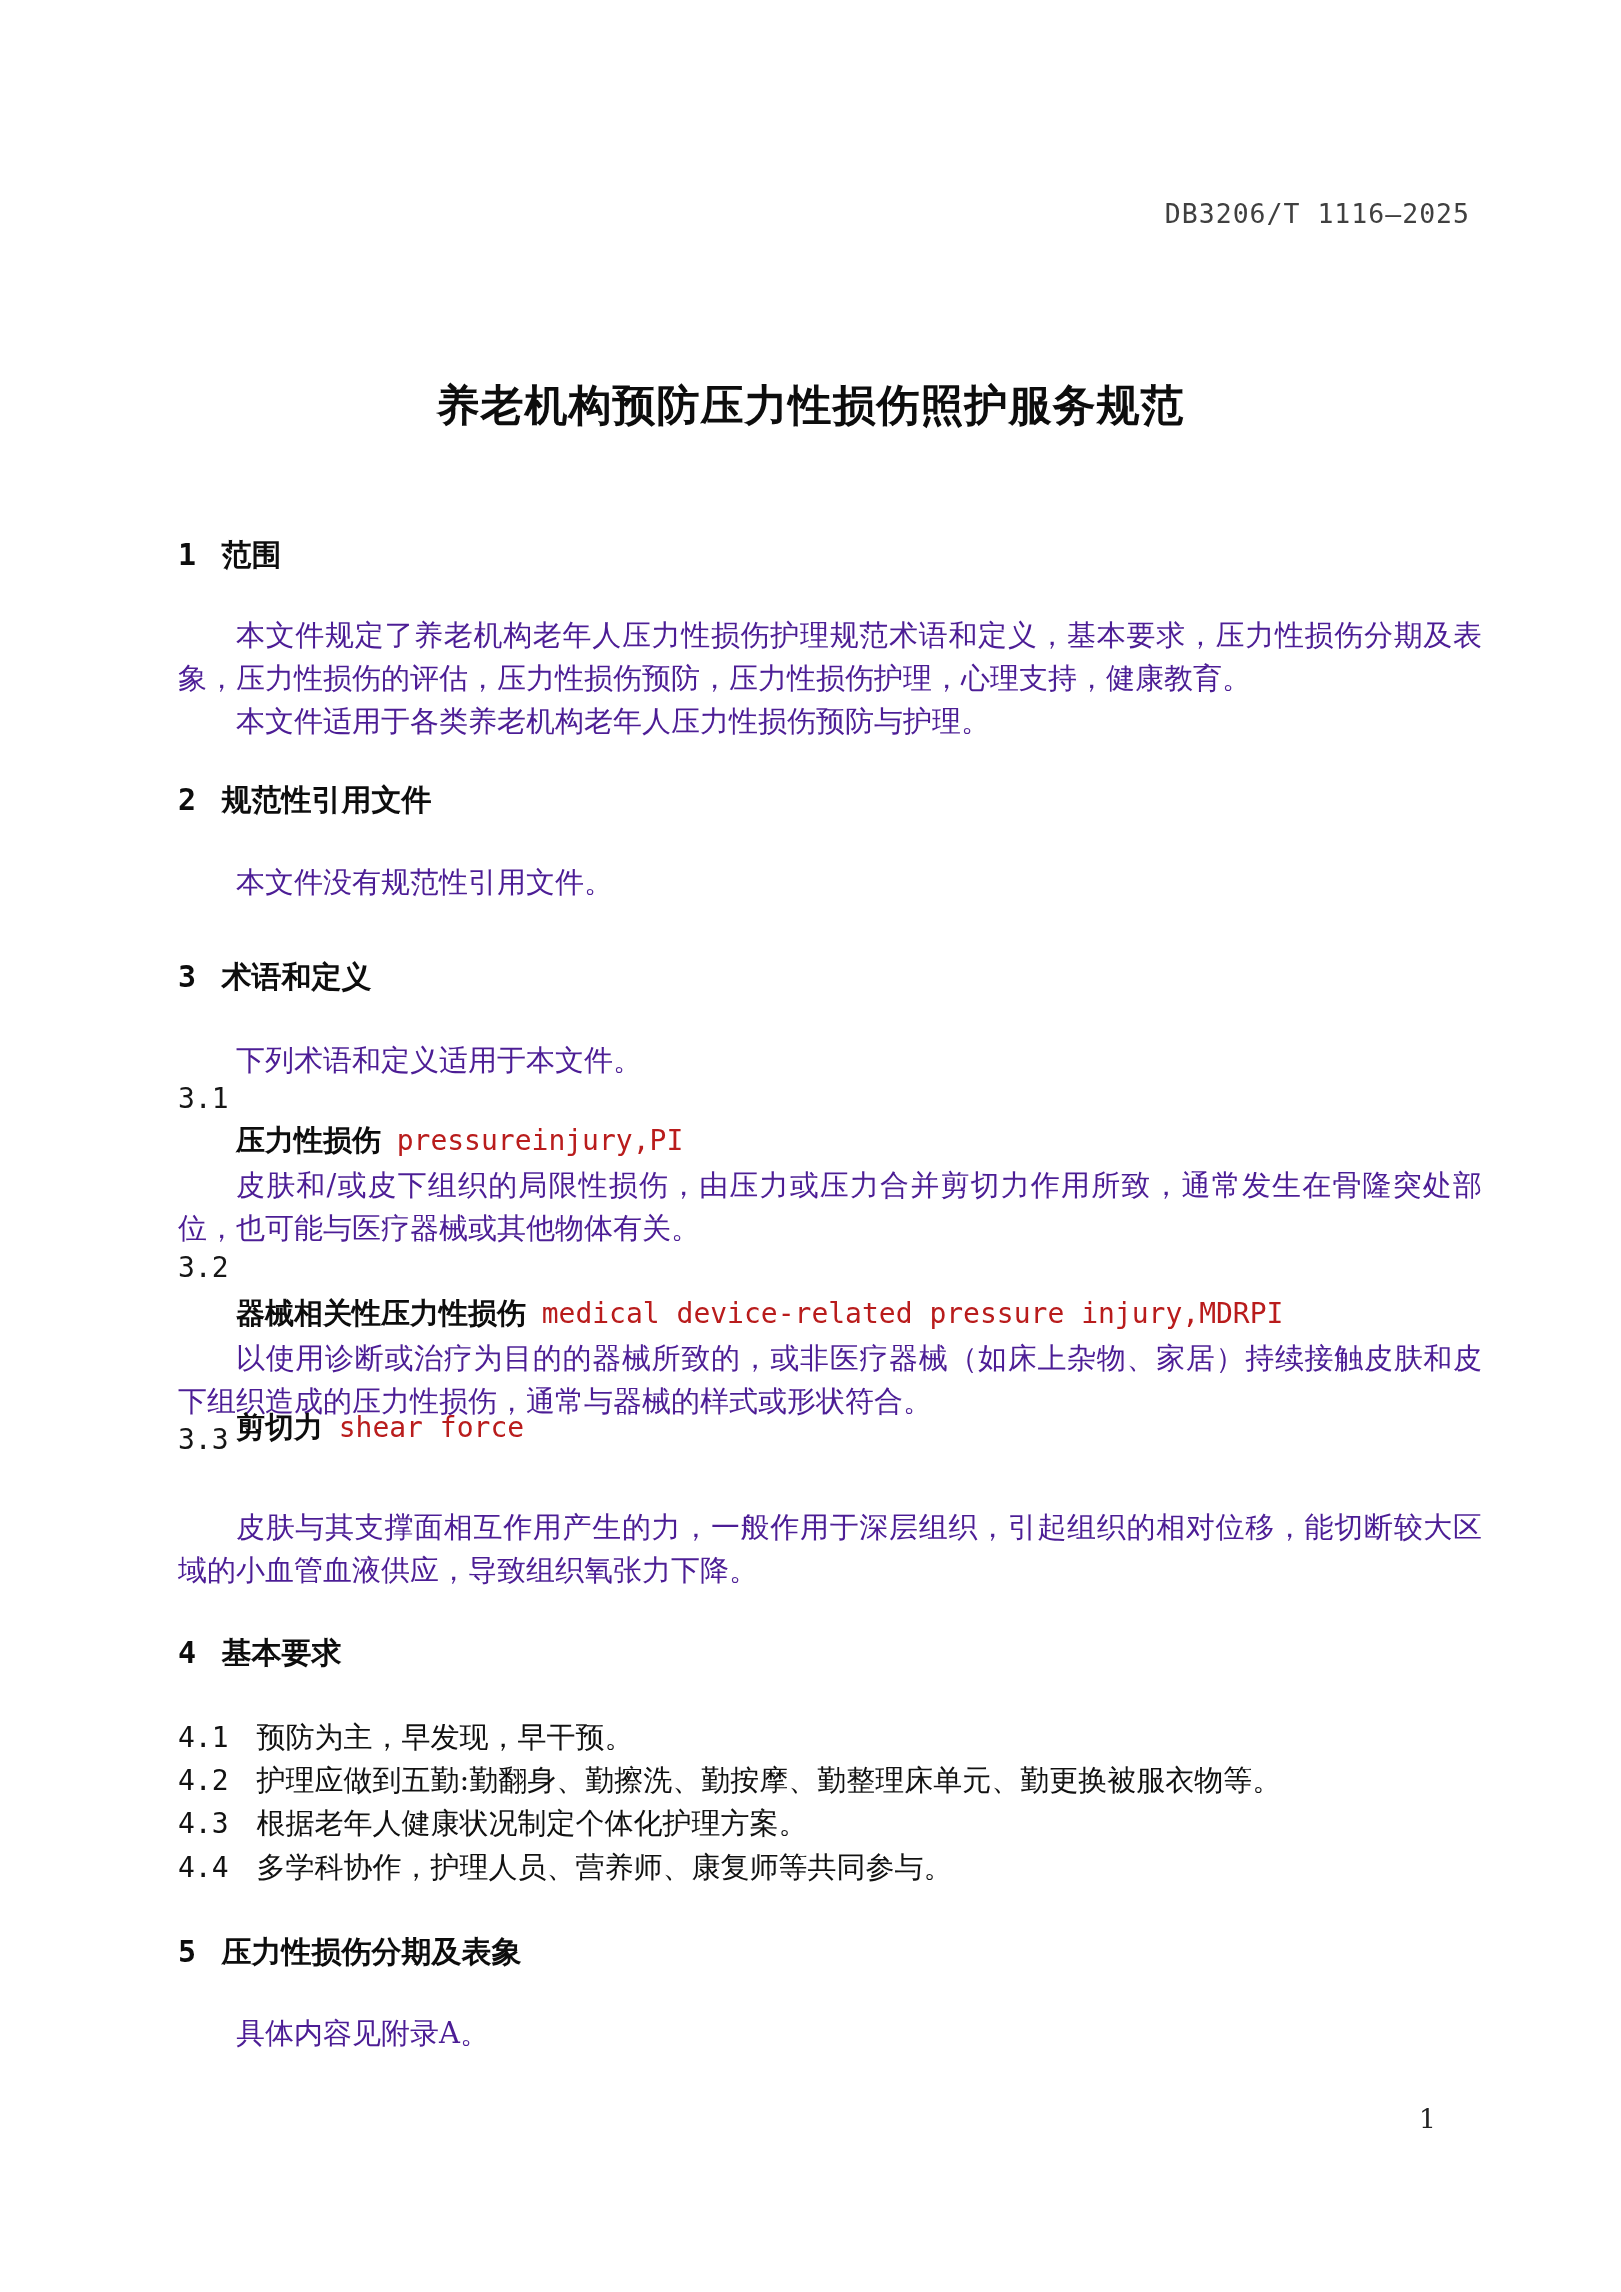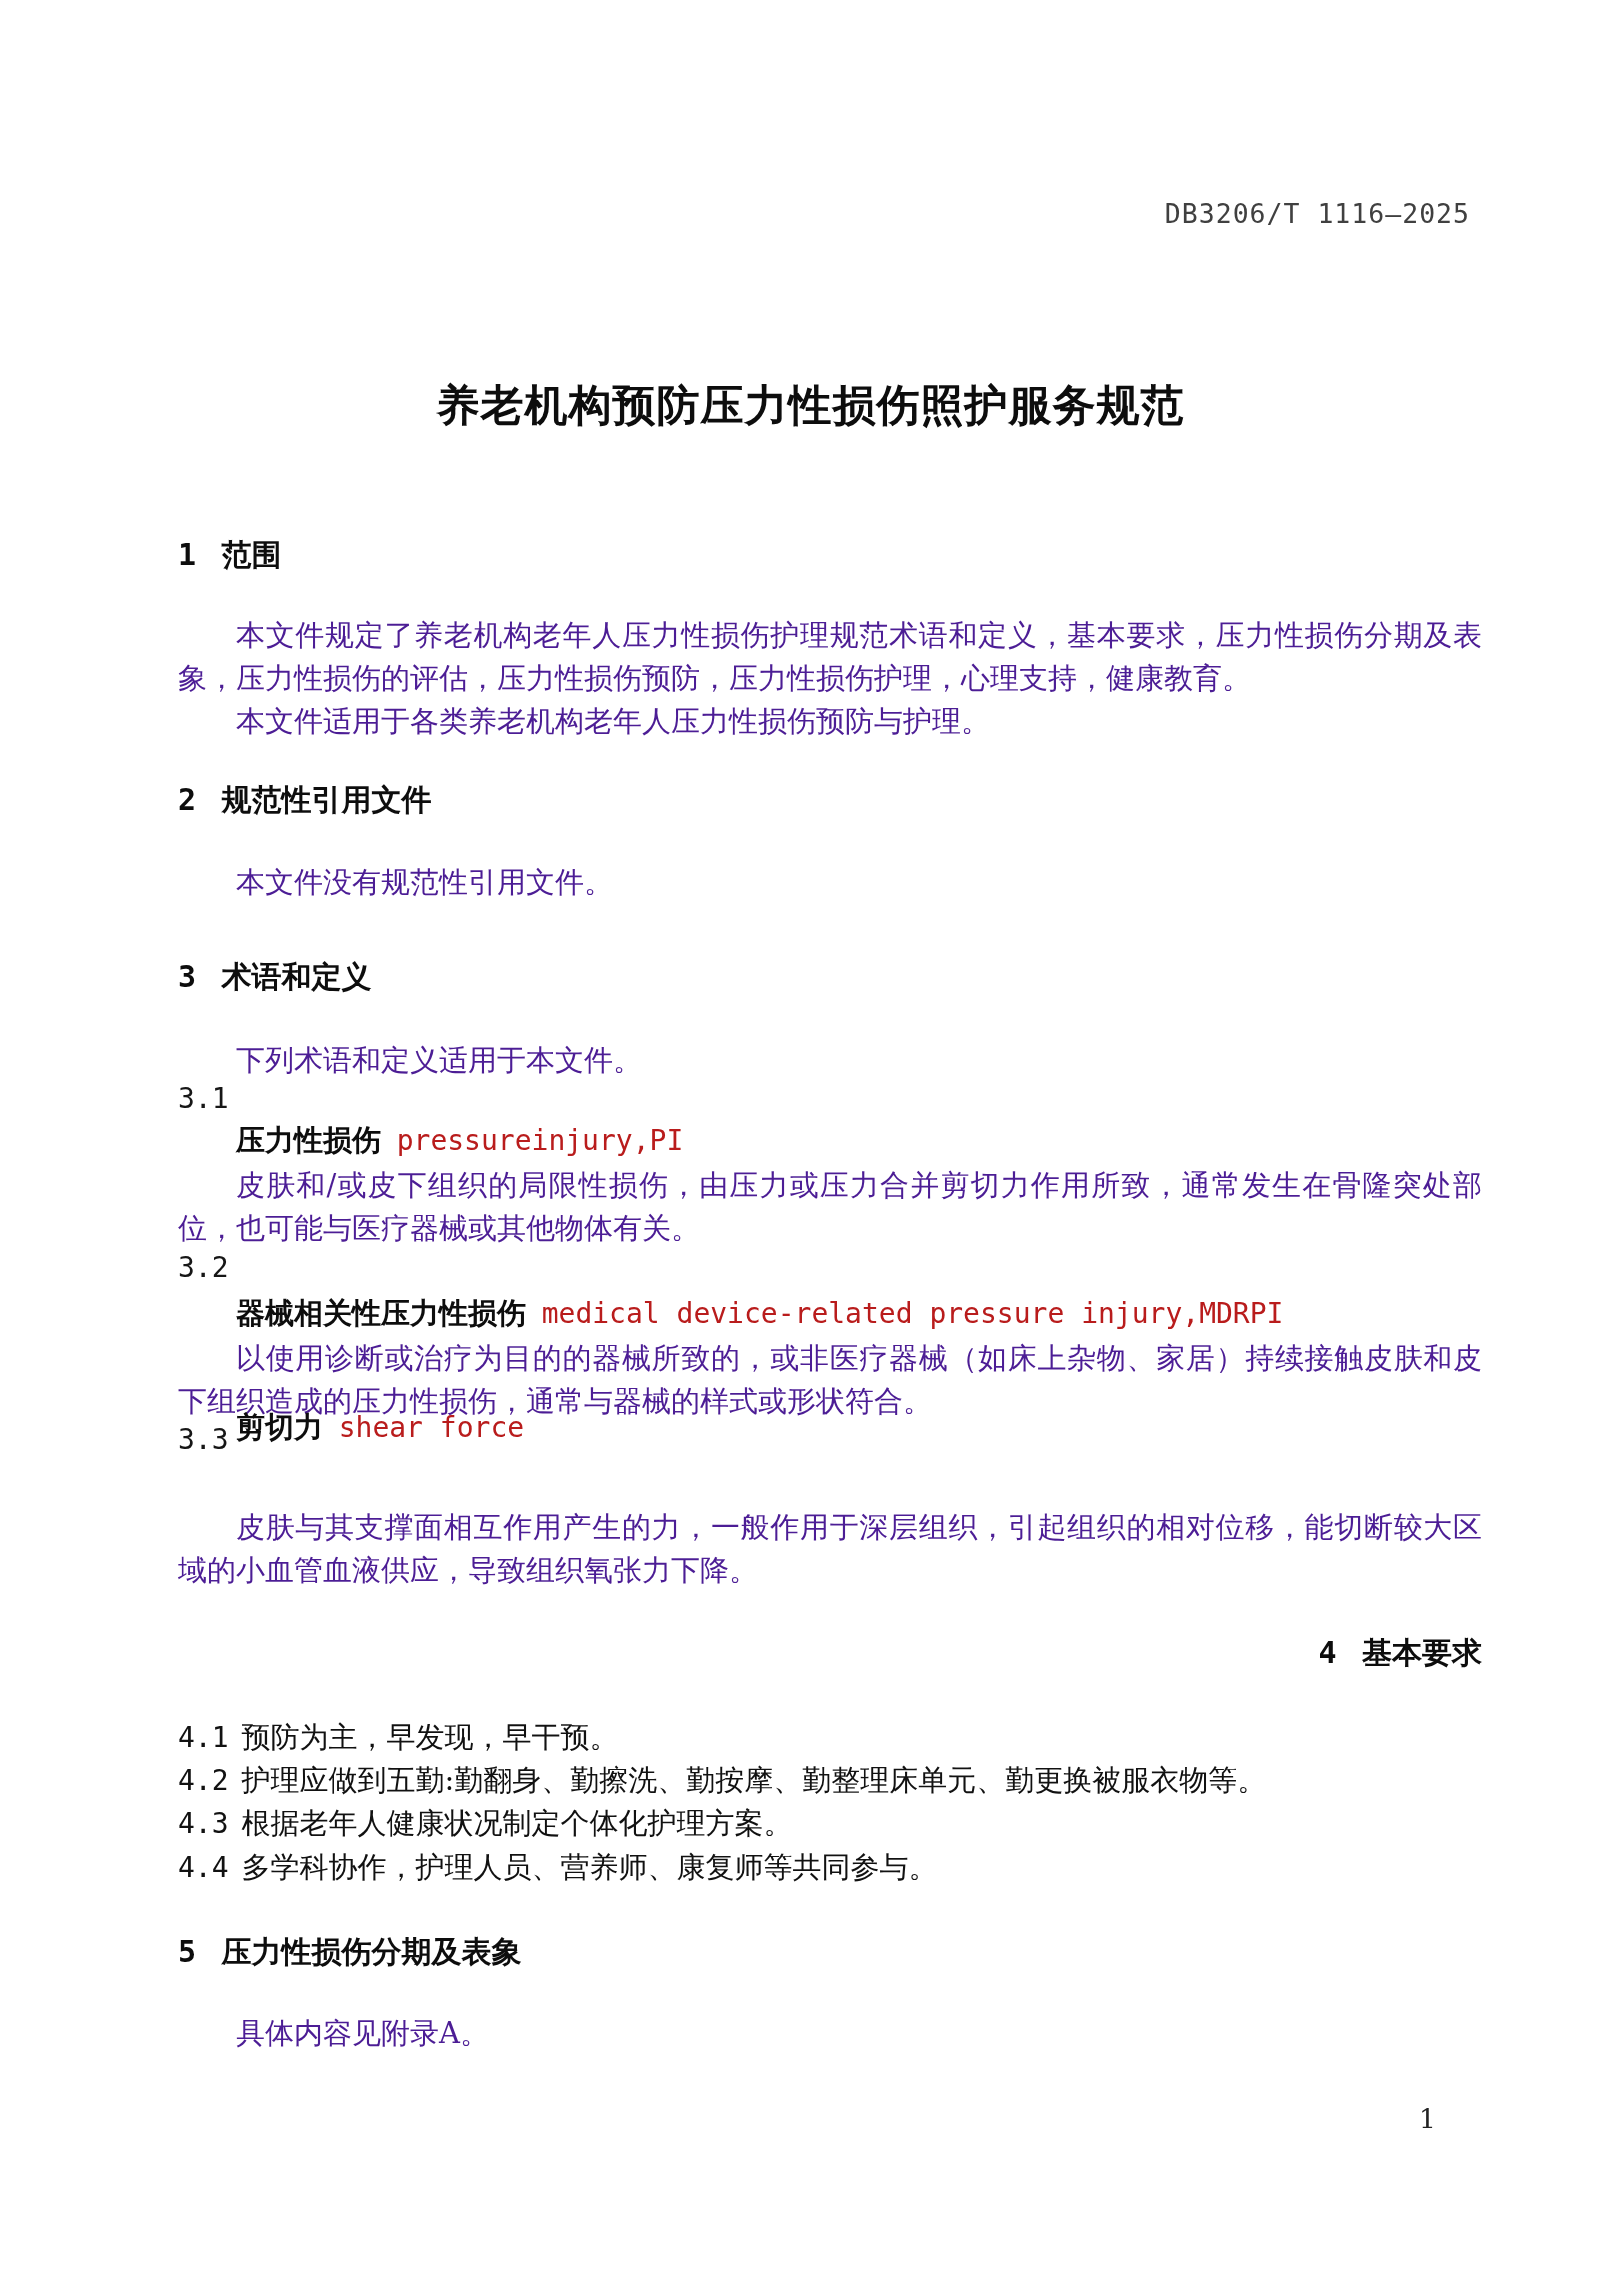--- a/index.html
+++ b/index.html
@@ -47,21 +47,21 @@
     font-family:Liberation Mono, monospace;
     font-weight:bold;color:#0d0d0d;
   }
   .term-en{
     font-family:"DejaVu Sans Mono","Liberation Mono",monospace;
     font-size:28px;margin-left:15.7px;color:#b91c1c;
   }
   .list-item{font-size:29px;line-height:43px;white-space:nowrap;}
   .list-item .li-num{
     font-family:"DejaVu Sans Mono","Liberation Mono",monospace;
-    font-size:28px;margin-right:13px;
+    font-size:28px;margin-right:28px;
   }
   .page-number{
     position:absolute;left:1419px;top:2103px;
     font-size:26.5px;color:#222222;
     font-family:"DejaVu Serif","Liberation Serif",serif;
   }
   
   #h-s1{top:535px;}
   #p-s1-1{top:614px;}
   #p-s1-2{top:700px;}
@@ -71,21 +71,21 @@
   #p-s3-intro{top:1039px;}
   #t1-id{top:1082px;}
   #t1-term{top:1121px;}
   #t1-def{top:1164px;}
   #t2-id{top:1251px;}
   #t2-term{top:1294px;}
   #t2-def{top:1337px;}
   #t3-id{top:1423px;}
   #t3-term{top:1408px;}
   #t3-def{top:1506px;}
-  #h-s4{top:1633px;text-align:right;}
+  #h-s4{top:1633px;}
   #i-41{top:1716px;}
   #i-42{top:1759px;}
   #i-43{top:1802px;}
   #i-44{top:1846px;}
   #h-s5{top:1932px;}
   #p-s5-1{top:2012px;}
 </style>
 </head>
 <body>
 

